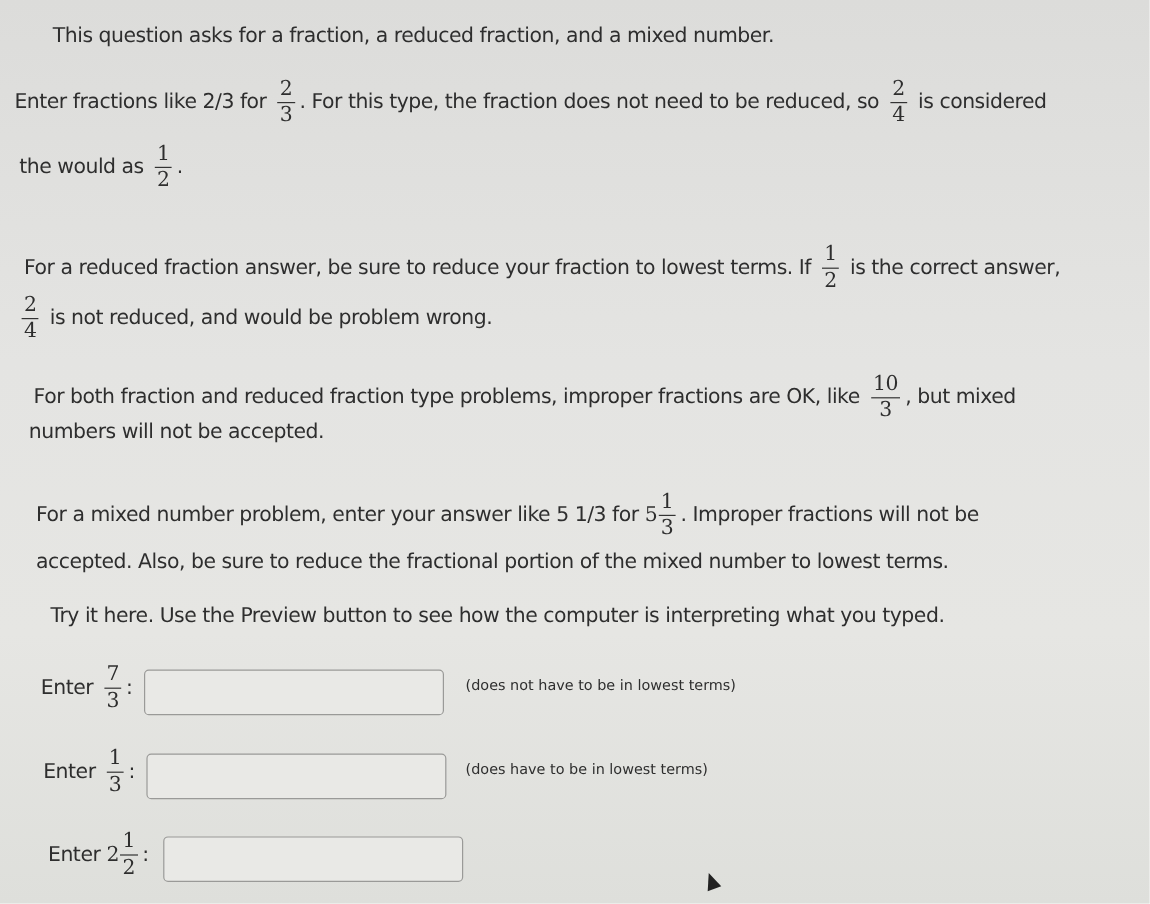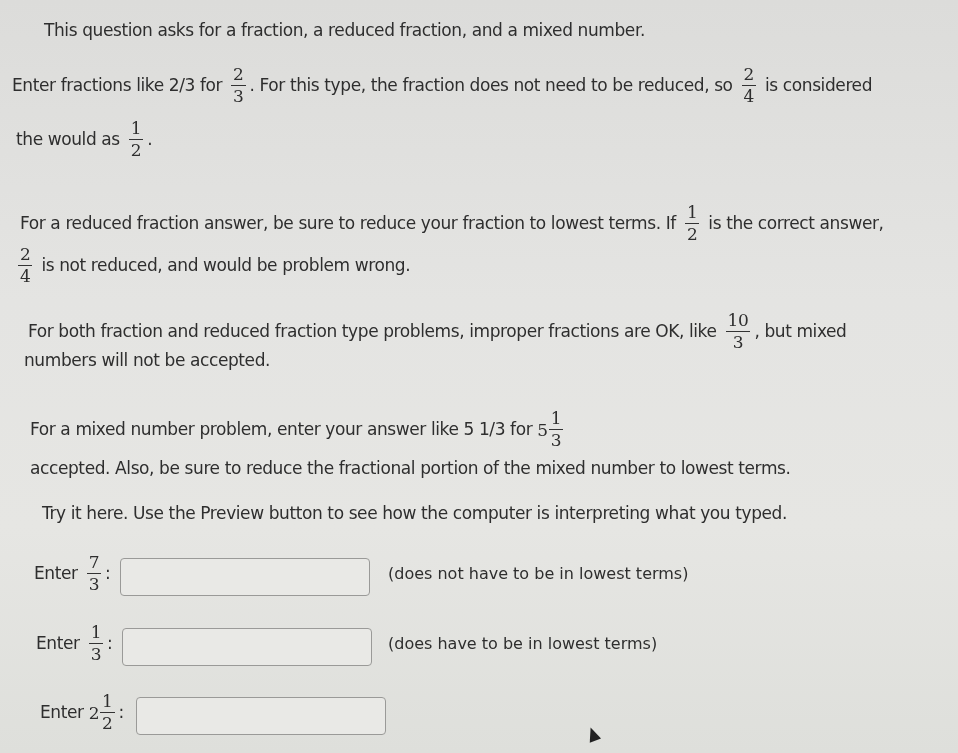--- a/index.html
+++ b/index.html
@@ -18,21 +18,21 @@
     font-size: 17px; line-height: 1;
   }
   .frac .num { padding: 0 2px 2px; }
   .frac .bar { width: 100%; border-top: 1.4px solid #333; min-width: 9px; }
   .frac .den { padding: 2px 2px 0; }
   .whole { font-family: "DejaVu Serif", serif; font-size: 17px; vertical-align: middle; }
   .answer-box {
     position: absolute; height: 38px; border: 1.5px solid #9a9a98;
     border-radius: 4px; background: #e9e9e6; box-sizing: border-box;
   }
-  .hint { font-size: 16px; }
+  .hint { font-size: 12px; }
   .cursor {
     position: absolute; left: 587px; width: 0; height: 0;
     border-left: 6px solid transparent; border-right: 6px solid transparent;
     border-bottom: 14px solid #222; top: 727px; transform: rotate(-20deg);
   }
 </style>
 </head>
 <body>
 
 <div class="abs txt" style="left:12px; top:20px;margin-left:32px;">This question asks for a fraction, a reduced fraction, and a mixed number.</div>
@@ -87,21 +87,21 @@
     </span><span>, but mixed</span>
 </div>
 <div class="abs txt" style="left:24px; top:350px;">numbers will not be accepted.</div>
 
 <div class="abs txt" style="left:30px; top:410px;">
   <span>For a mixed number problem, enter your answer like 5 1/3 for</span>
   <span class="whole">5</span><span class="frac" style="margin-left:1px">
       <span class="num">1</span>
       <span class="bar"></span>
       <span class="den">3</span>
-    </span>
+    </span><span>. Improper fractions will not be</span>
 </div>
 <div class="abs txt" style="left:30px; top:458px;">accepted. Also, be sure to reduce the fractional portion of the mixed number to lowest terms.</div>
 
 <div class="abs txt" style="left:32px; top:503px;margin-left:10px;">Try it here. Use the Preview button to see how the computer is interpreting what you typed.</div>
 
 <div class="abs txt" style="left:34px; top:554px;">
   <span>Enter</span>
   <span class="frac">
       <span class="num">7</span>
       <span class="bar"></span>

